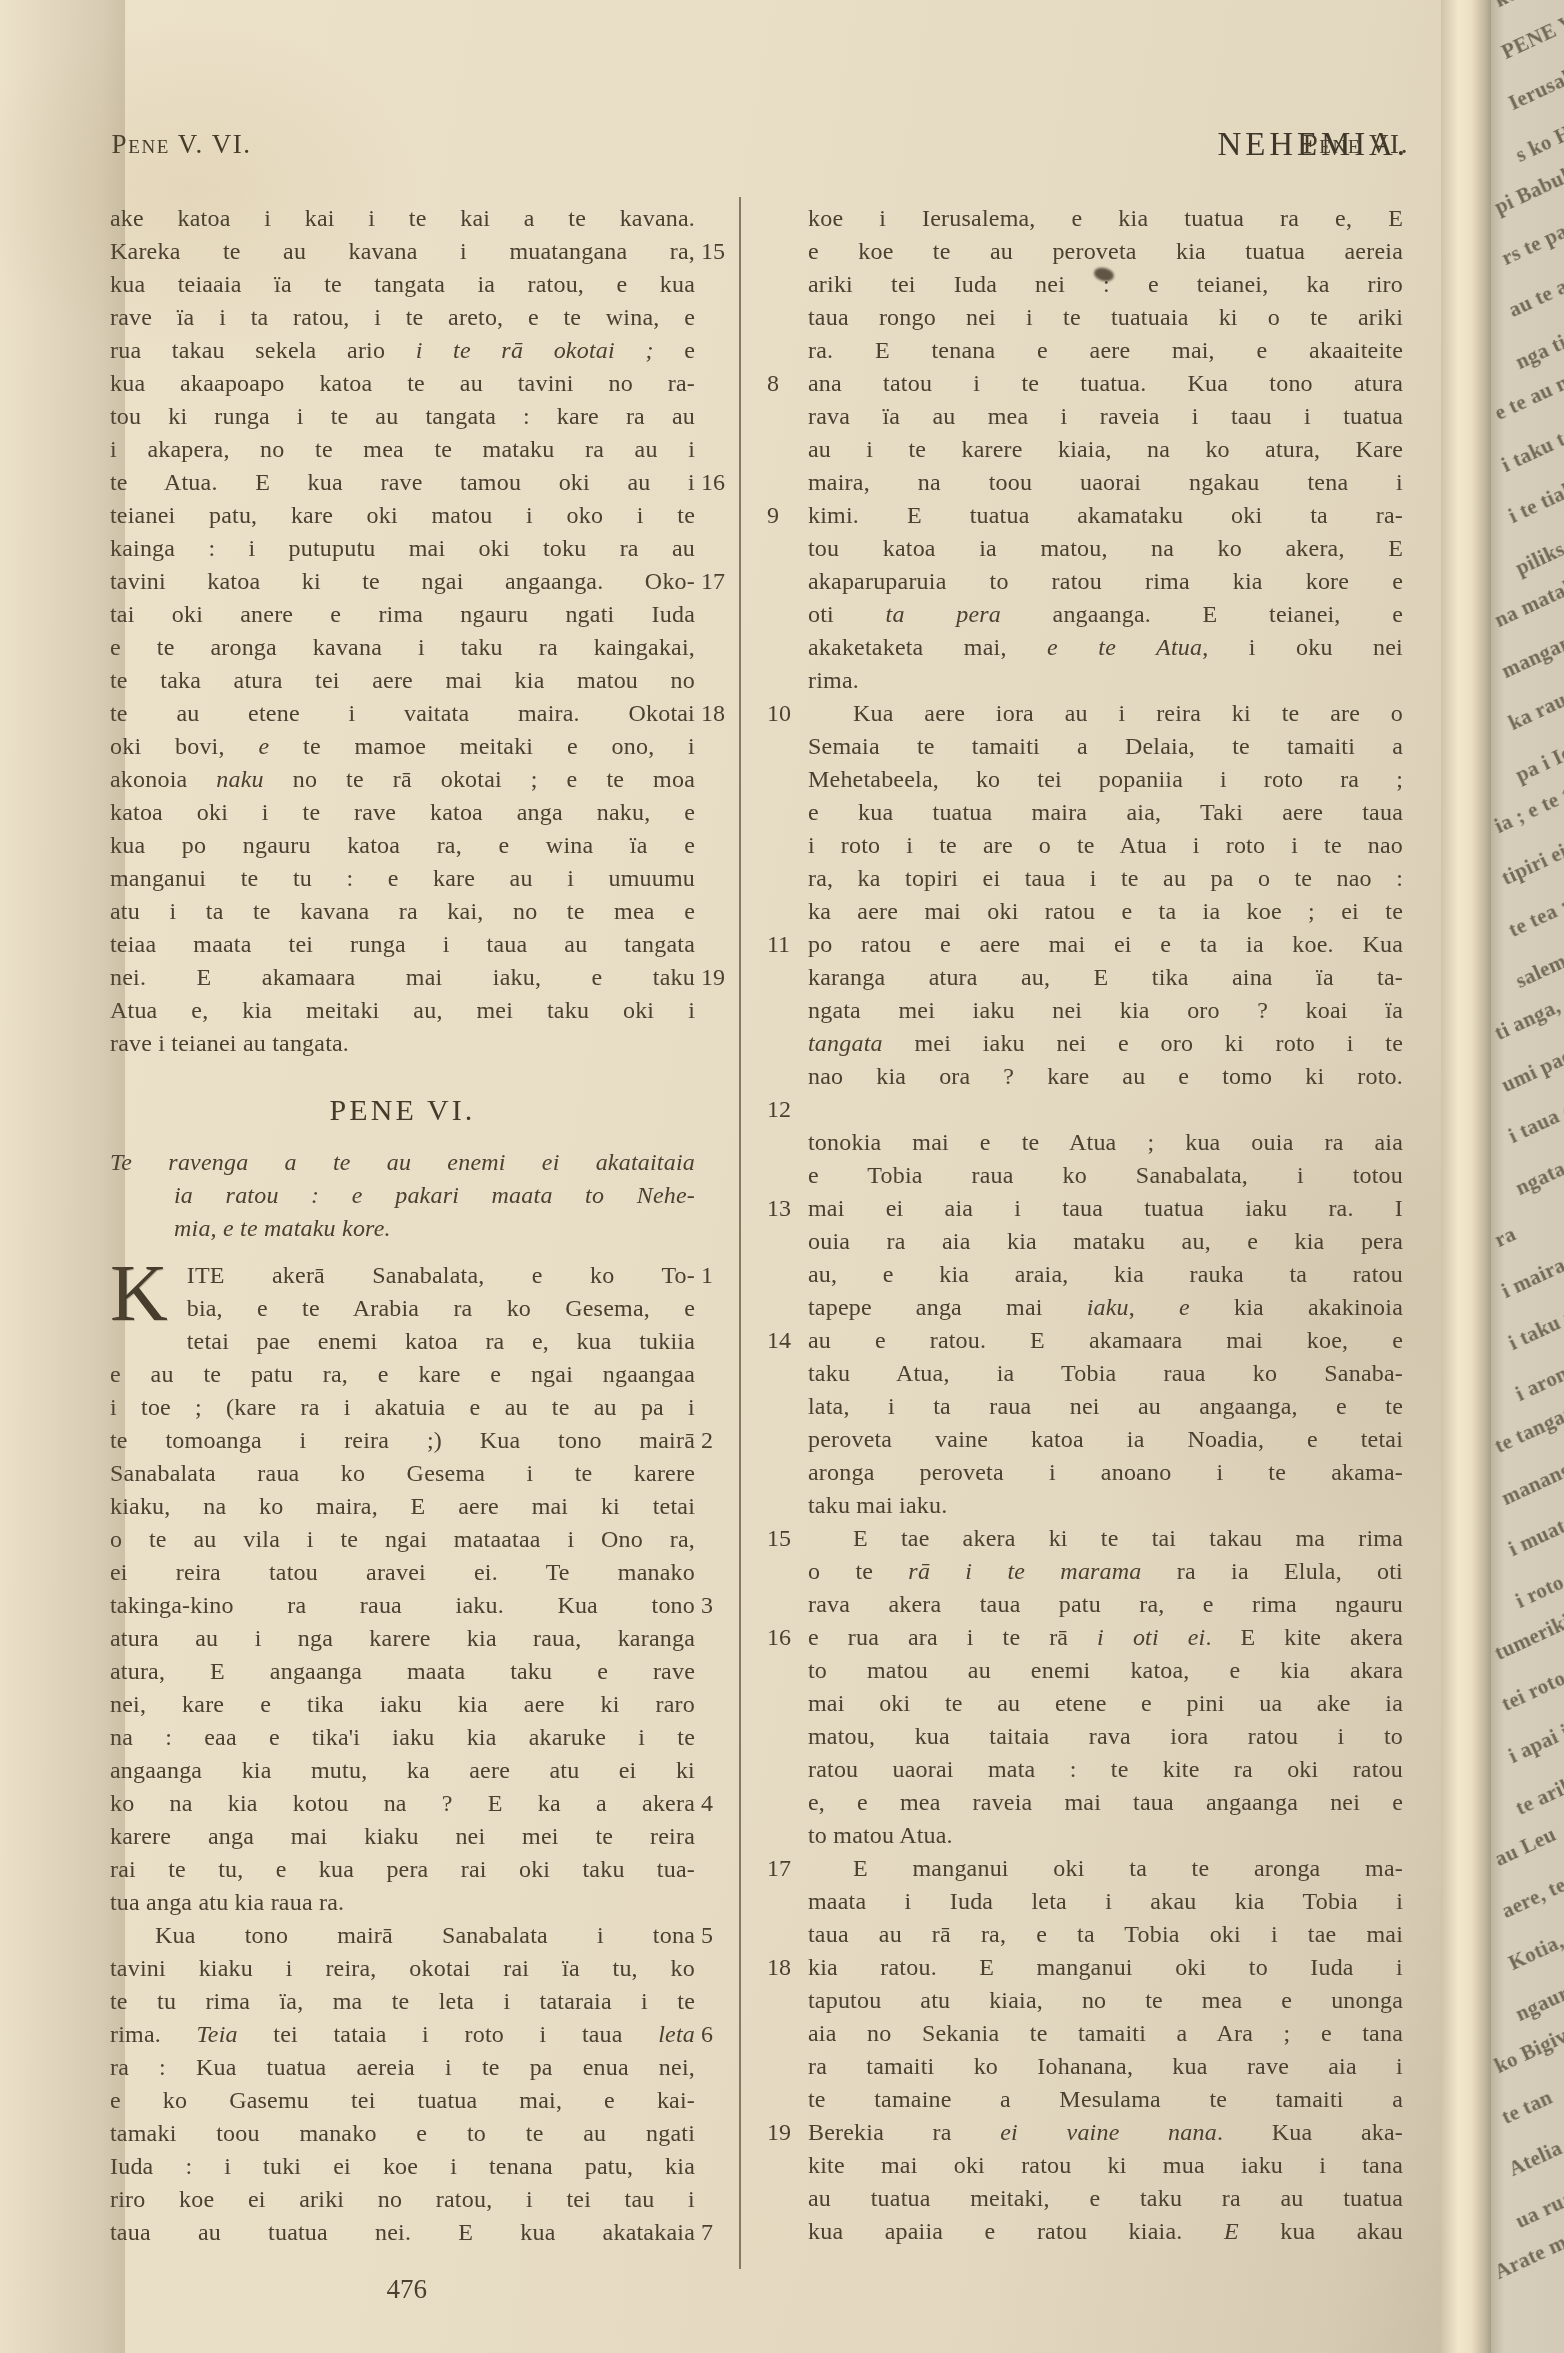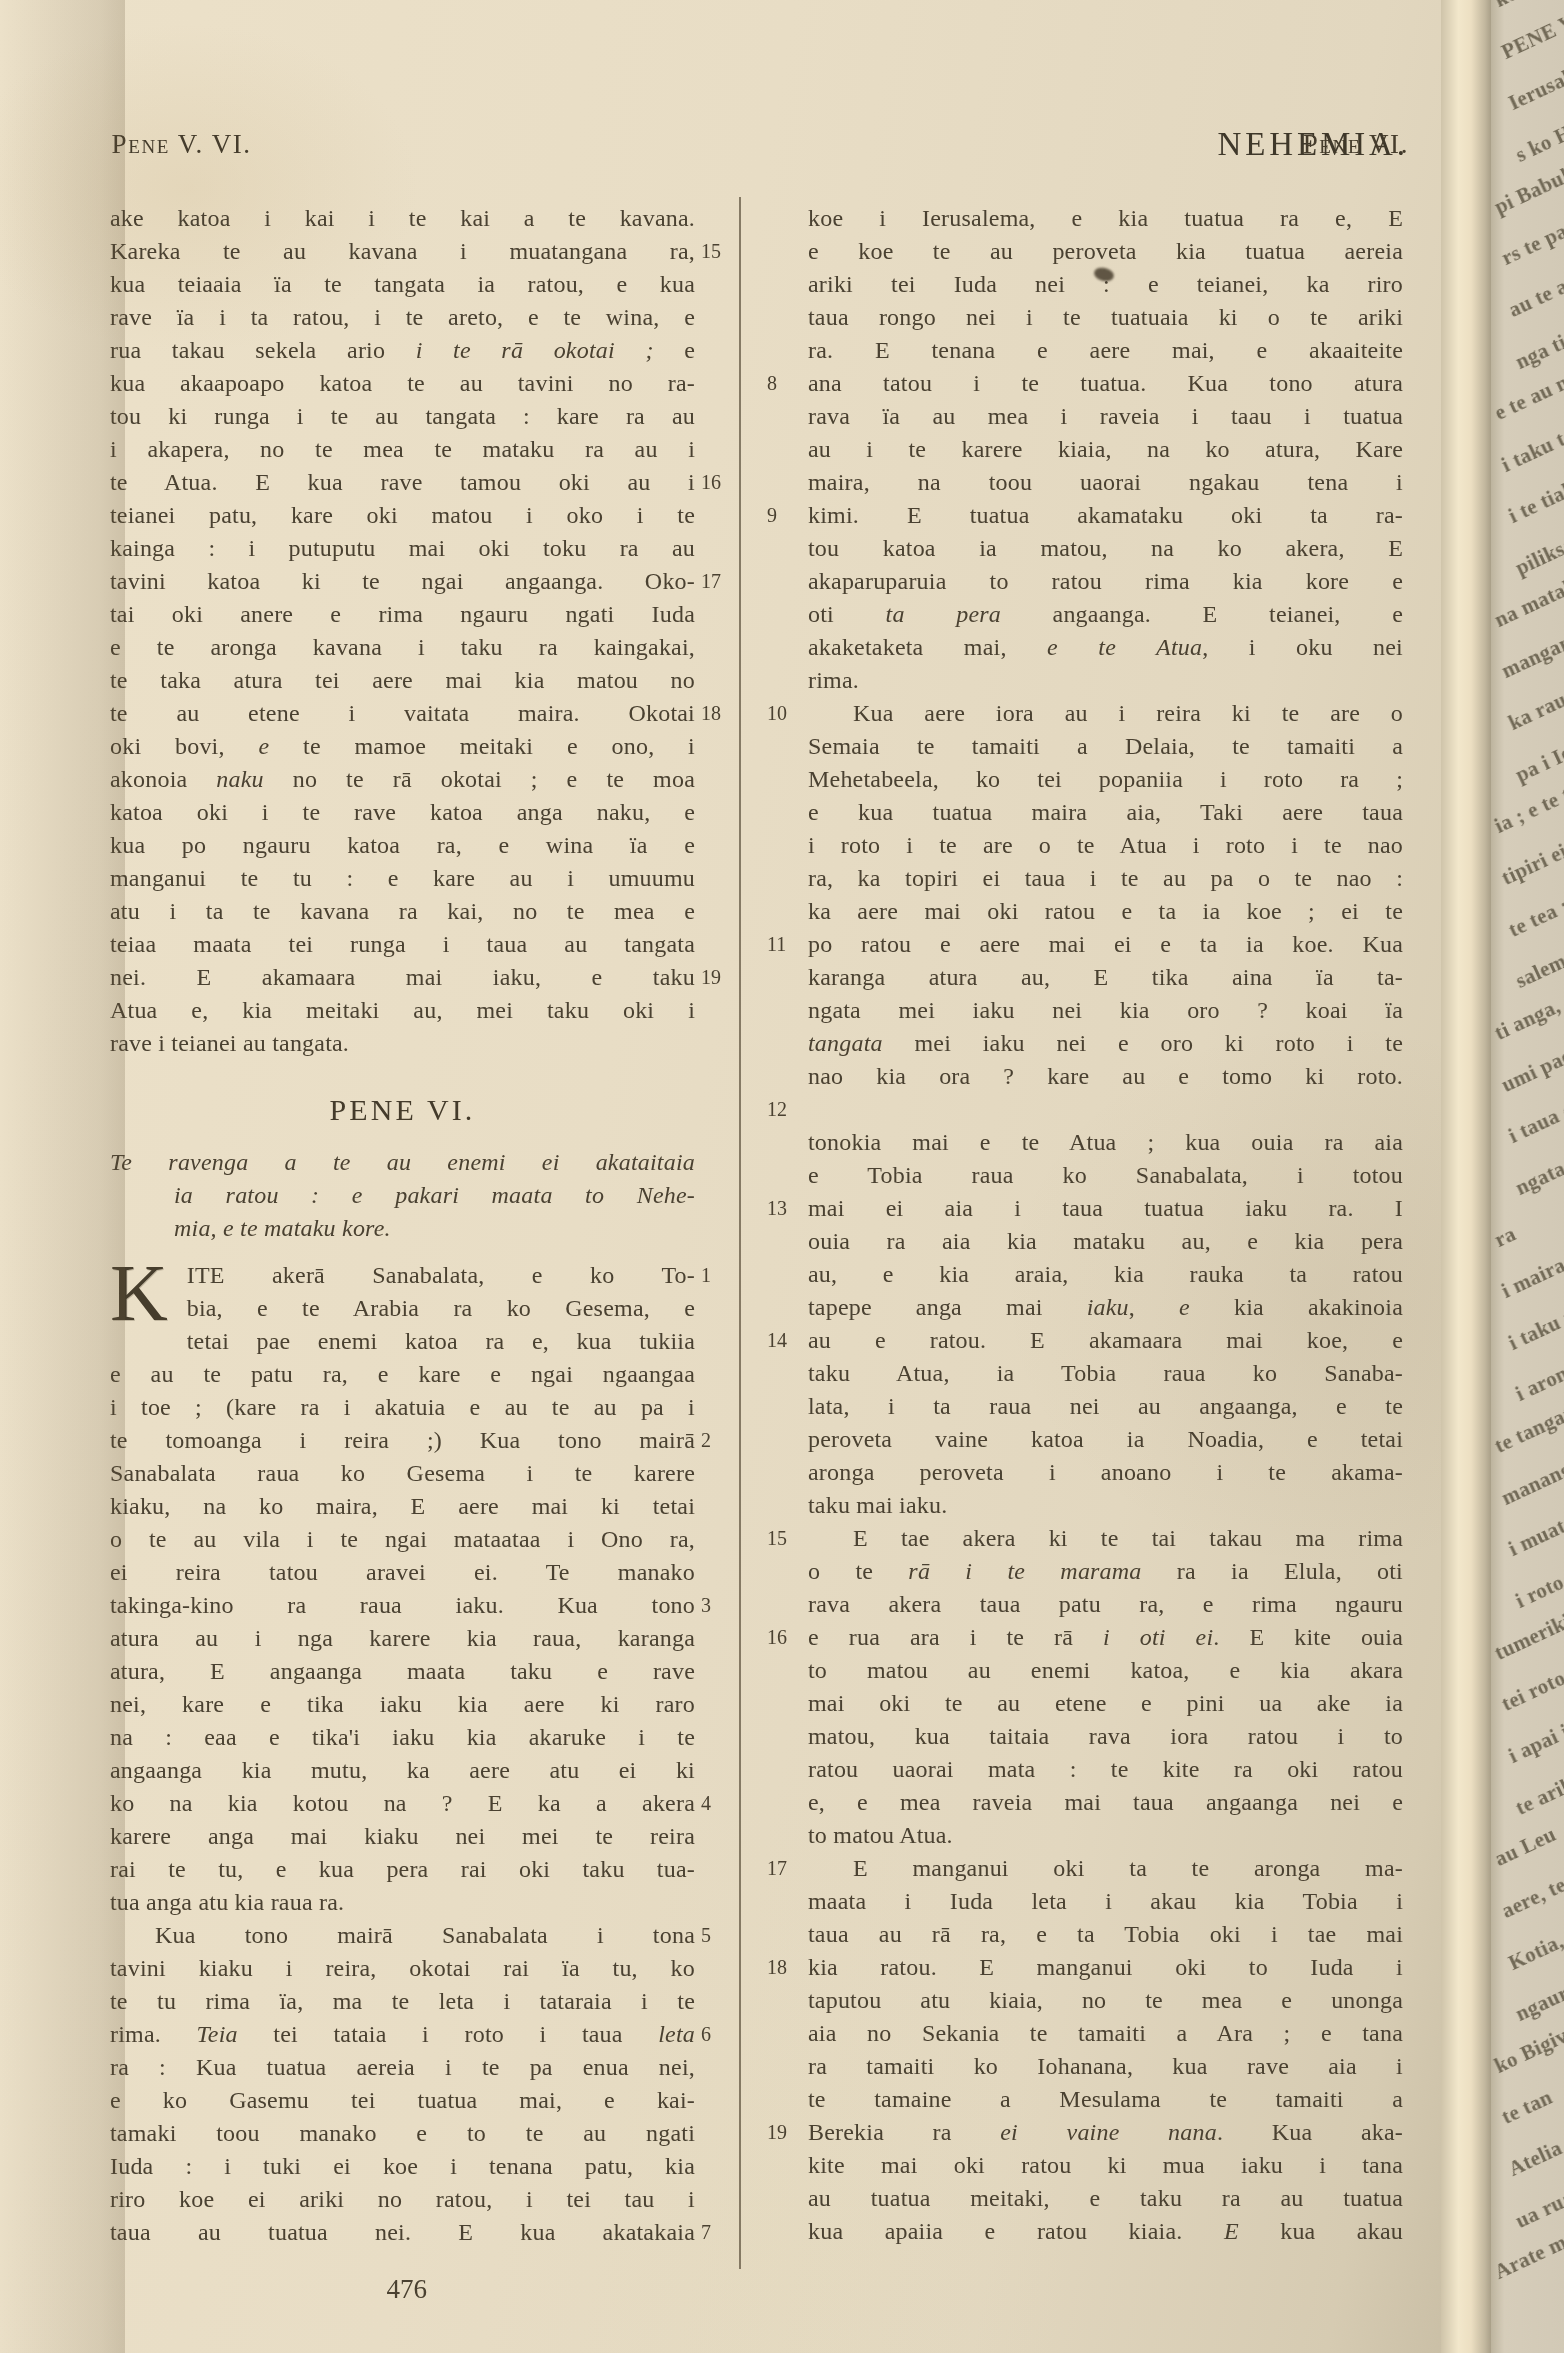--- a/index.html
+++ b/index.html
@@ -36,21 +36,21 @@
   .line{
     position:relative;height:33px;line-height:33px;font-size:24px;
     text-align:justify;text-align-last:justify;text-justify:inter-word;
     letter-spacing:0.2px;white-space:nowrap;
   }
   .line span{white-space:normal;}
   .line.end{text-align-last:left;}
   .line.ind{text-indent:45px;}
   .it{font-style:italic;}
 
-  .vnum{position:absolute;top:0;font-size:20px;letter-spacing:0;text-indent:0;}
+  .vnum{position:absolute;top:0;font-size:24px;letter-spacing:0;text-indent:0;}
   .vnum.L{right:-45px;width:39px;text-align:right;}
   .vnum.R{left:-41px;width:34px;text-align:left;}
 
   .chap-head{
     height:39px;line-height:39px;margin:30px 0 17px;text-align:center;
     font-size:30px;letter-spacing:3.1px;color:#443b2b;
   }
   .line.sum{font-style:italic;font-size:24px;}
   .line.sum2{padding-left:64px;}
   .line.sum.end{margin-bottom:14px;}
@@ -193,21 +193,21 @@
       <div class="line"><span>tapepe anga mai </span><span class="it">iaku</span><span>, </span><span class="it">e</span><span> kia akakinoia</span></div>
       <div class="line"><span>au e ratou.  E akamaara mai koe, e</span><span class="vnum R">14</span></div>
       <div class="line"><span>taku Atua, ia Tobia raua ko Sanaba-</span></div>
       <div class="line"><span>lata, i ta raua nei au angaanga, e te</span></div>
       <div class="line"><span>peroveta vaine katoa ia Noadia, e tetai</span></div>
       <div class="line"><span>aronga peroveta i anoano i te akama-</span></div>
       <div class="line end"><span>taku mai iaku.</span></div>
       <div class="line ind"><span>E tae akera ki te tai takau ma rima</span><span class="vnum R">15</span></div>
       <div class="line"><span>o te </span><span class="it">rā i te marama</span><span> ra ia Elula, oti</span></div>
       <div class="line"><span>rava akera taua patu ra, e rima ngauru</span></div>
-      <div class="line"><span>e rua ara i te rā </span><span class="it">i oti ei</span><span>.  E kite ouia</span><span class="vnum R">16</span></div>
+      <div class="line"><span>e rua ara i te rā </span><span class="it">i oti ei</span><span>.  E kite akera</span><span class="vnum R">16</span></div>
       <div class="line"><span>to matou au enemi katoa, e kia akara</span></div>
       <div class="line"><span>mai oki te au etene e pini ua ake ia</span></div>
       <div class="line"><span>matou, kua taitaia rava iora ratou i to</span></div>
       <div class="line"><span>ratou uaorai mata : te kite ra oki ratou</span></div>
       <div class="line"><span>e, e mea raveia mai taua angaanga nei e</span></div>
       <div class="line end"><span>to matou Atua.</span></div>
       <div class="line ind"><span>E manganui oki ta te aronga ma-</span><span class="vnum R">17</span></div>
       <div class="line"><span>maata i Iuda leta i akau kia Tobia i</span></div>
       <div class="line"><span>taua au rā ra, e ta Tobia oki i tae mai</span></div>
       <div class="line"><span>kia ratou.  E manganui oki to Iuda i</span><span class="vnum R">18</span></div>

